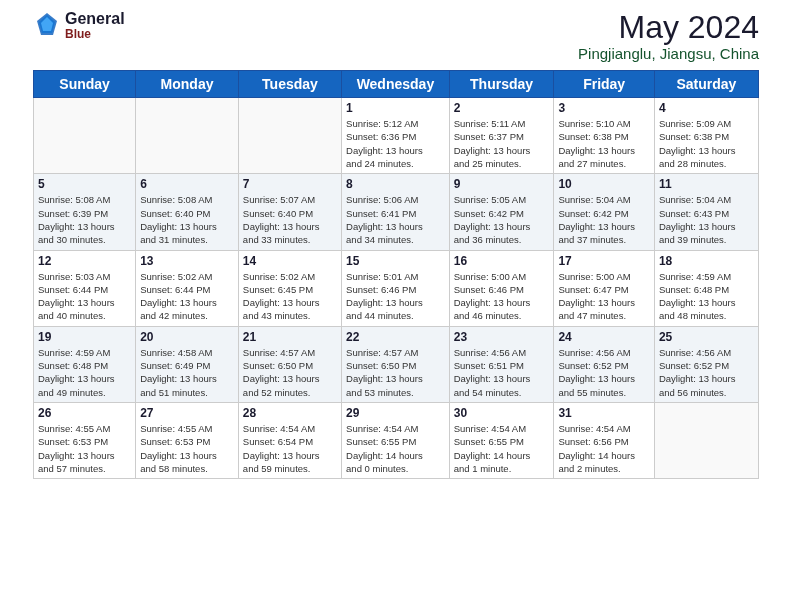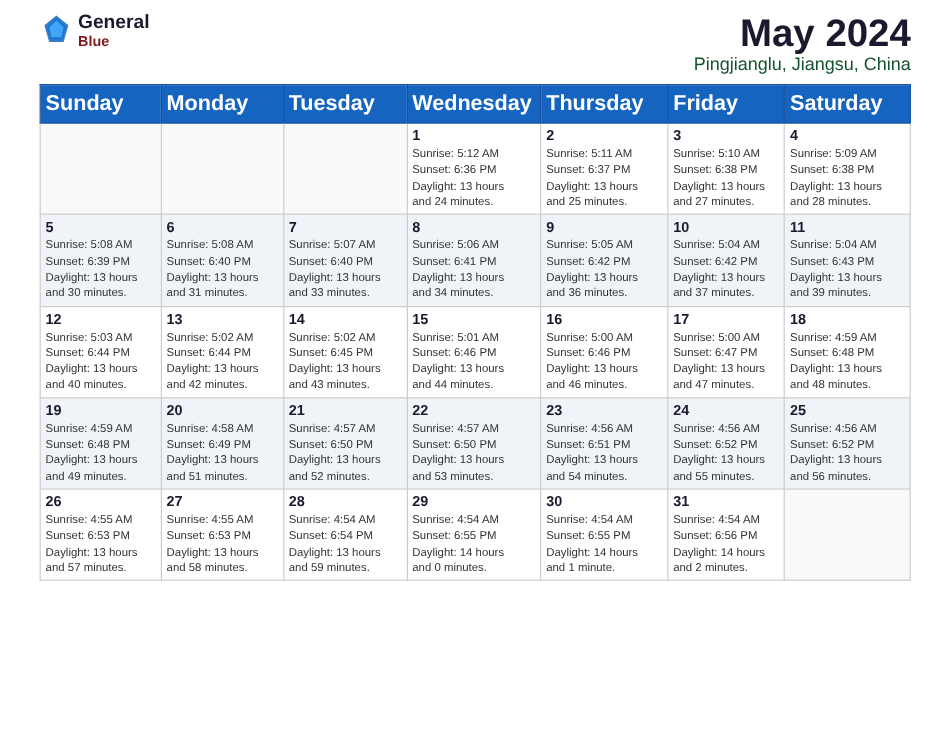--- a/index.html
+++ b/index.html
@@ -28,40 +28,40 @@
     }
     .logo-icon {
       width: 28px;
       height: 28px;
     }
     .title-block {
       text-align: right;
     }
     .main-title {
       font-size: 32px;
-      font-weight: bold;
+      font-weight: normal;
       color: #1a1a2e;
       line-height: 1.1;
     }
     .subtitle {
       font-size: 15px;
       color: #14532d;
     }
     .calendar {
       width: 100%;
       border-collapse: collapse;
       border: 1px solid #ccc;
     }
     .calendar th {
       background: #1565c0;
       color: #fff;
-      font-size: 18px;
+      font-size: 14px;
       font-weight: bold;
       padding: 5px 4px;
-      text-align: left;
+      text-align: center;
       border: 1px solid #1a4fa0;
     }
     .calendar td {
       border: 1px solid #ccc;
       vertical-align: top;
       padding: 3px 4px;
       width: 113px;
       min-height: 70px;
       font-size: 10px;
       color: #333;

